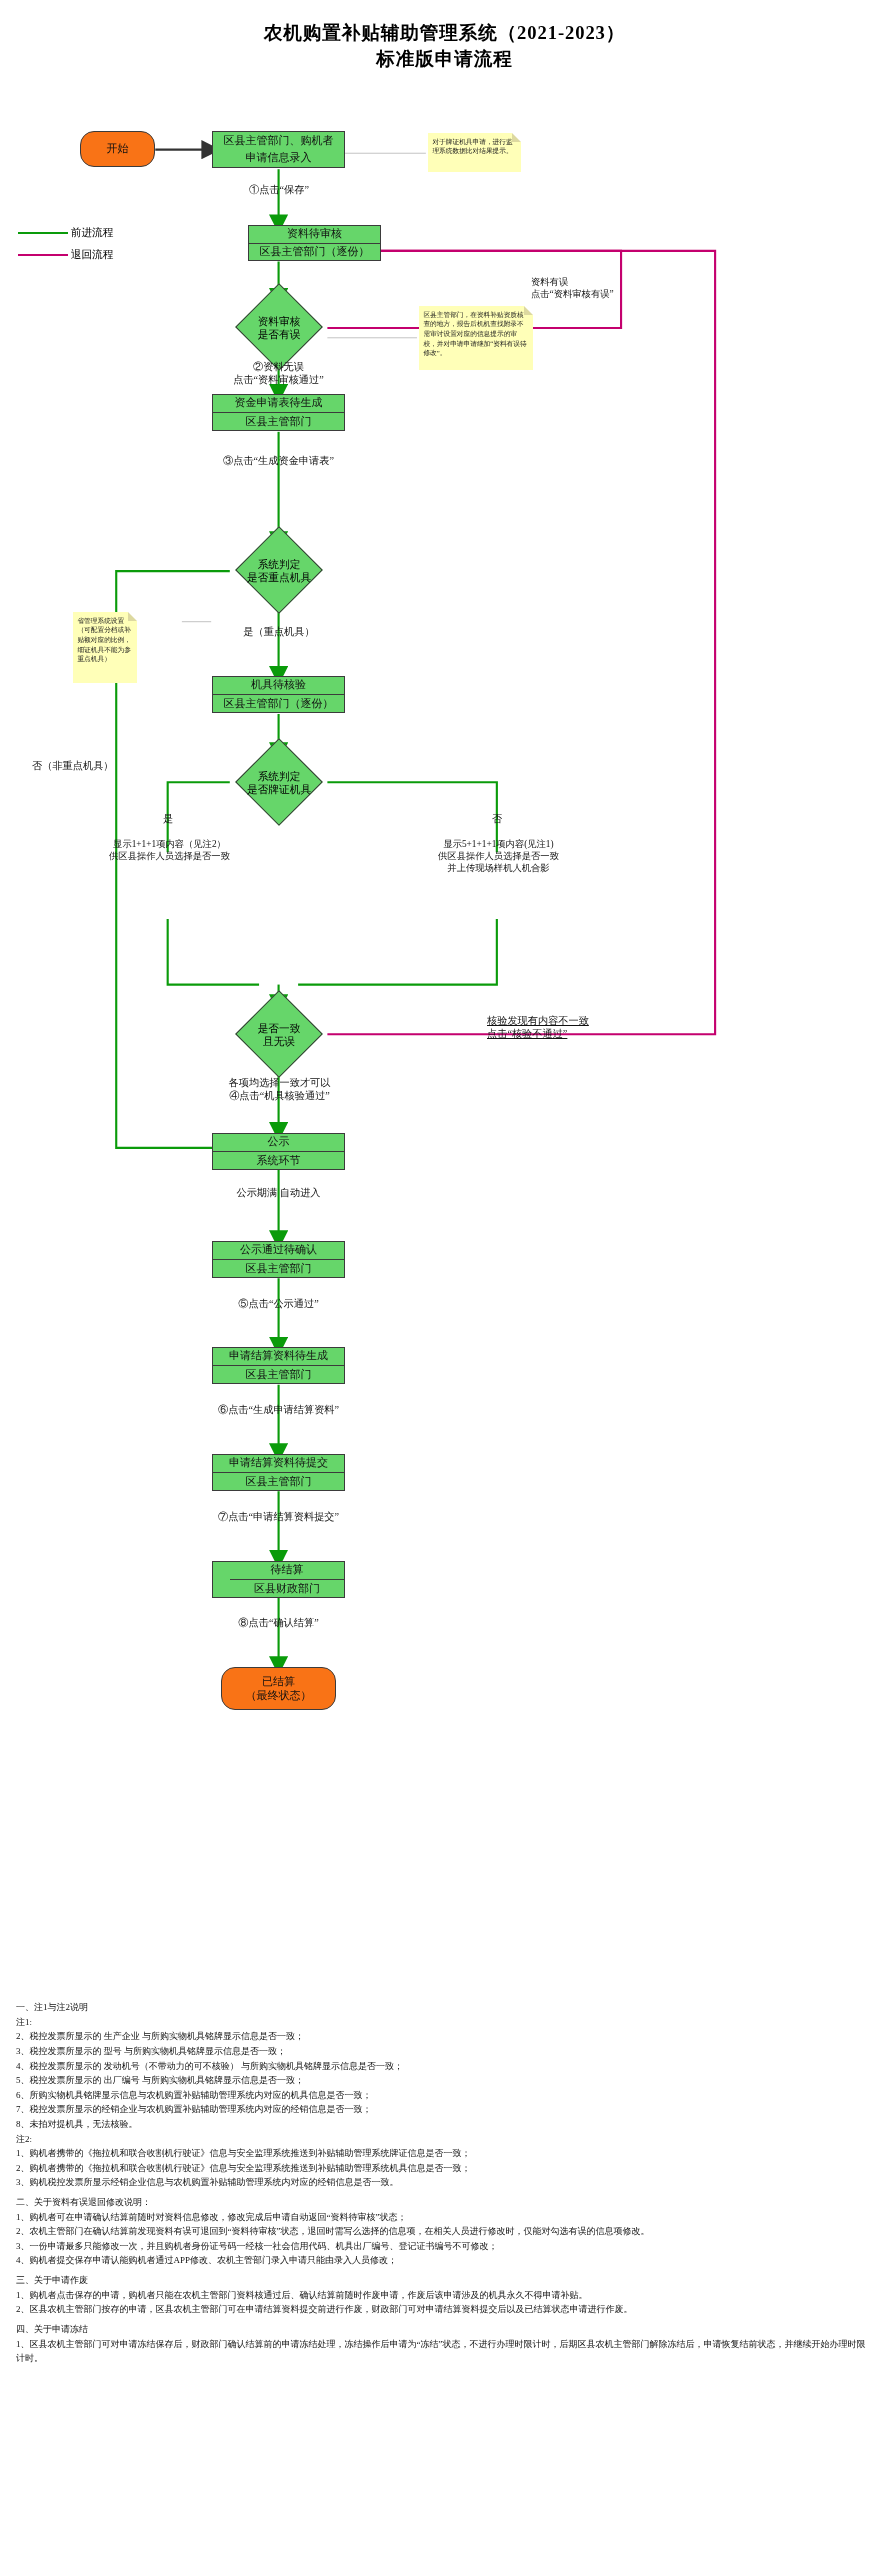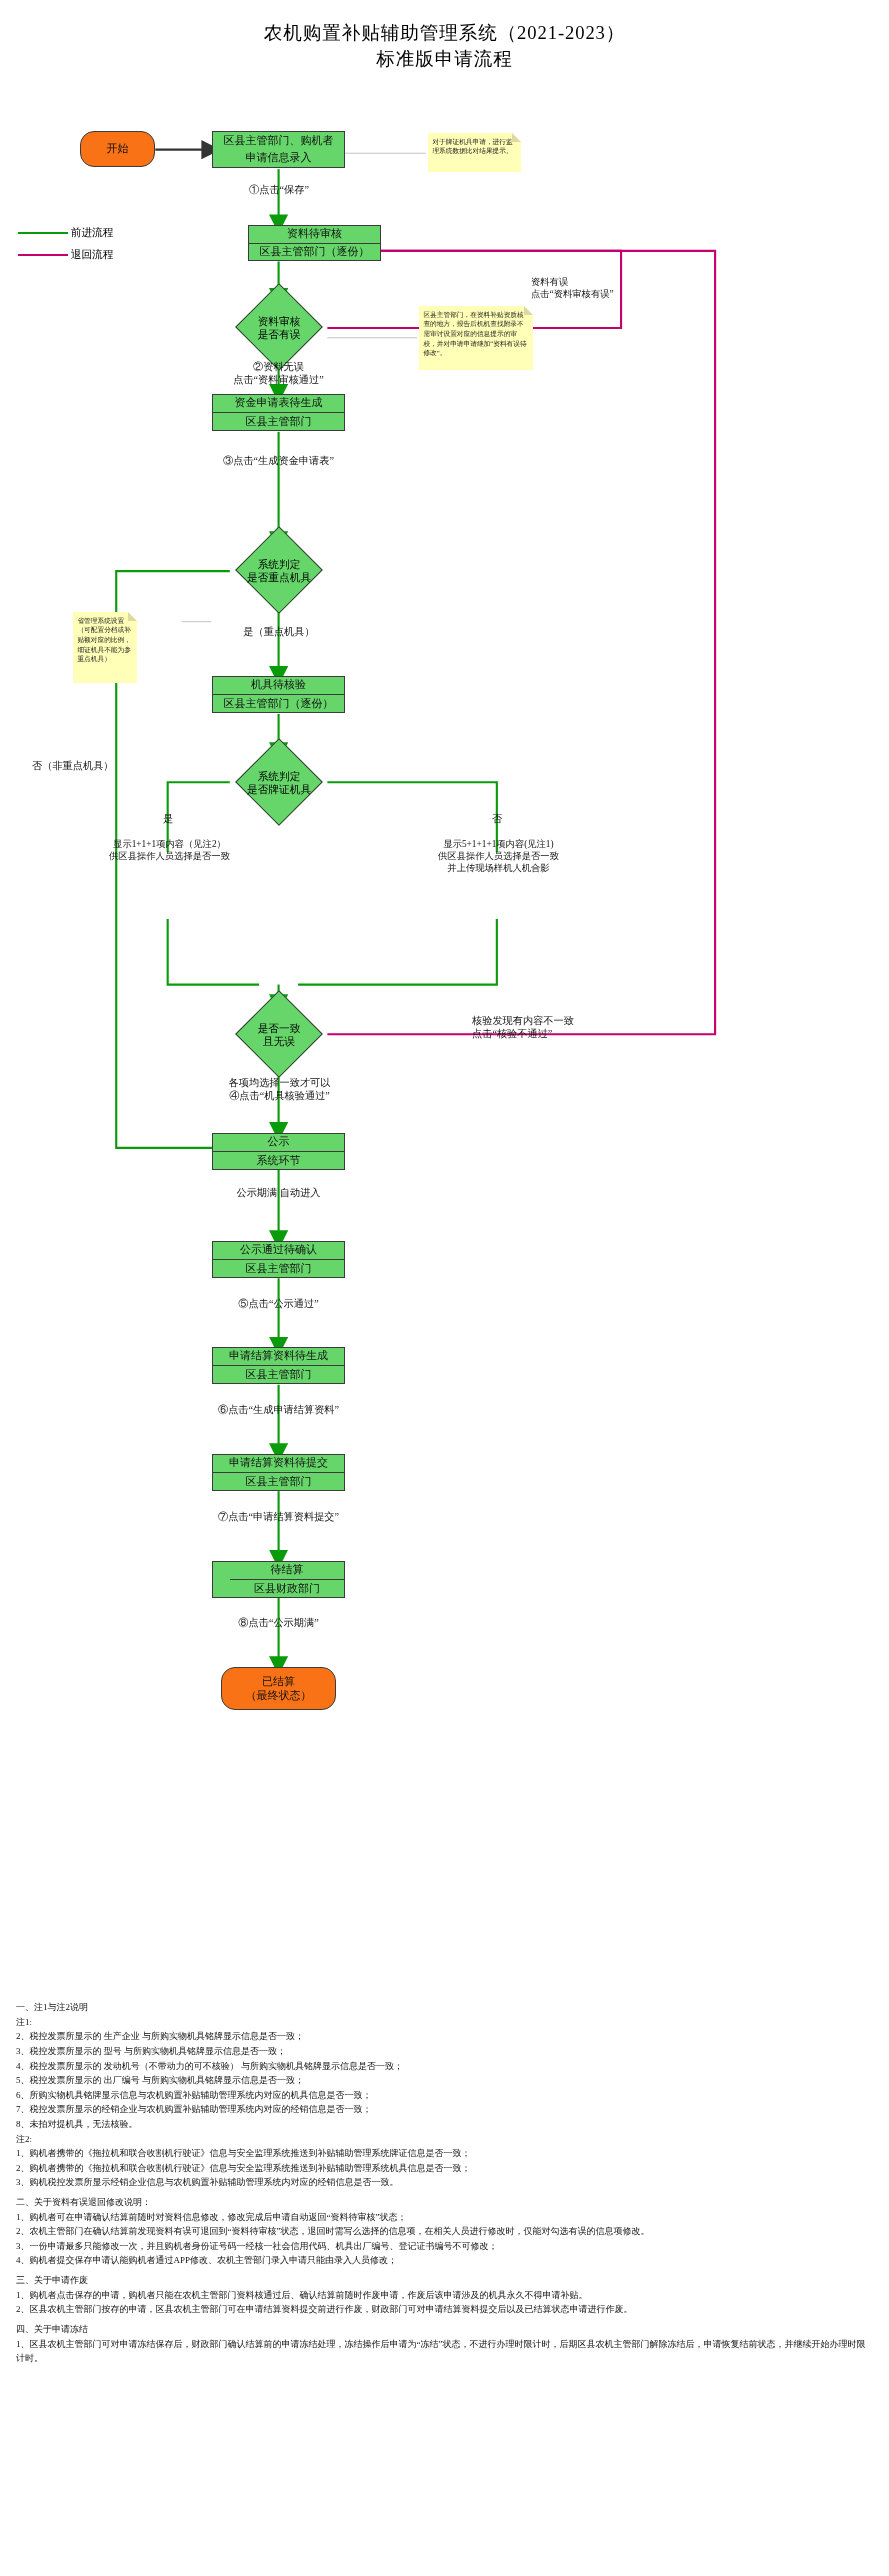--- a/index.html
+++ b/index.html
@@ -1,20 +1,20 @@
 <!DOCTYPE html>
 <html style="font-size:14px"><head>
 <meta charset="utf-8">
 <style>
   html,body{margin:0;padding:0;background:#fff;}
   body{width:889px;min-height:2576px;position:relative;font-family:"Liberation Serif","DejaVu Serif",serif;color:#000;}
   #canvas{position:relative;width:889px;height:2576px;overflow:hidden;}
   svg#wires{position:absolute;left:0;top:0;width:889px;height:2576px;pointer-events:none;}
 
-  .title{position:absolute;left:0;top:19.5px;width:889px;text-align:center;font-size:18.6px;font-weight:normal;letter-spacing:0.9px;line-height:1.45;}
+  .title{position:absolute;left:0;top:19.5px;width:889px;text-align:center;font-size:18.6px;font-weight:bold;letter-spacing:0.9px;line-height:1.45;}
   .title .ln2{display:block;}
 
   .node{position:absolute;box-sizing:border-box;background:#66d66a;border:0.9px solid #3b3b3b;
         text-align:center;font-size:11px;line-height:1.25;color:#111;z-index:3;}
   .node.term{border-radius:14px;background:#f97316;border:1.4px solid #3b3b3b;display:flex;align-items:center;justify-content:center;}
   .node.proc{display:flex;flex-direction:column;align-items:stretch;justify-content:center;}
   .node .r1{padding:1.8px 1.8px;}
   .node .r2{padding:1.8px 1.8px;border-top:0.9px solid #3b3b3b;}
 
   .dia{position:absolute;z-index:3;}
@@ -232,35 +232,35 @@
   <div class="lbl c sm" style="left:55px;top:838px;width:229px;">显示1+1+1项内容（见注2）
 供区县操作人员选择是否一致</div>
 
   <div class="lbl c sm" style="left:378px;top:838px;width:241px;">显示5+1+1+1项内容(见注1)
 供区县操作人员选择是否一致
 并上传现场样机人机合影</div>
 
   <div class="lbl c" style="left:163px;top:1076px;width:233px;">各项均选择一致才可以
 ④点击“机具核验通过”</div>
 
-  <div class="lbl" style="left:472px;top:1014px;width:195px;">核验发现有内容不一致
+  <div class="lbl" style="left:487px;top:1014px;width:195px;text-decoration:underline;">核验发现有内容不一致
 点击“核验不通过”</div>
 
   <div class="lbl sm" style="left:531px;top:276px;width:142px;">资料有误
 点击“资料审核有误”</div>
 
   <div class="lbl c" style="left:181px;top:1186px;width:195px;">公示期满 自动进入</div>
 
   <div class="lbl c" style="left:172px;top:1297px;width:213px;">⑤点击“公示通过”</div>
 
   <div class="lbl c" style="left:154px;top:1403px;width:249px;">⑥点击“生成申请结算资料”</div>
 
   <div class="lbl c" style="left:154px;top:1510px;width:249px;">⑦点击“申请结算资料提交”</div>
 
-  <div class="lbl c" style="left:172px;top:1616px;width:213px;">⑧点击“公示期满”</div>
+  <div class="lbl c" style="left:172px;top:1616px;width:213px;">⑧点击“确认结算”</div>
 
   <div class="note corner" style="left:428px;top:133px;width:93px;height:39px;">对于牌证机具申请，进行监理系统数据比对结果提示。</div>
 
   <div class="note corner" style="left:419px;top:306px;width:114px;height:64px;">区县主管部门，在资料补贴资质核查的地方，报告后机机查找附录不需审讨设置对应的信息提示的审校，并对申请申请继加“资料有误待修改”。</div>
 
   <div class="note corner" style="left:73px;top:612px;width:64px;height:71px;">省管理系统设置（可配置分档或补贴额对应的比例，细证机具不能为参重点机具）</div>
 
   <div class="notes">
     <p class="h">一、注1与注2说明</p>
     <p>注1:</p>

